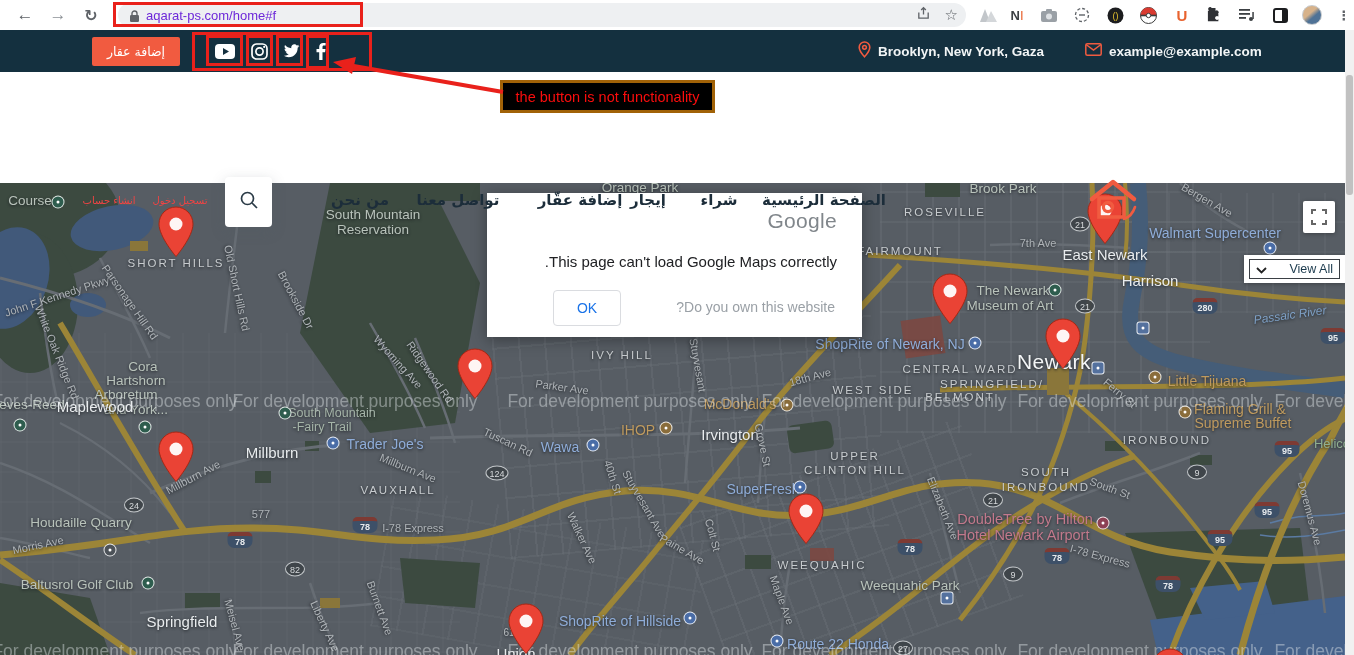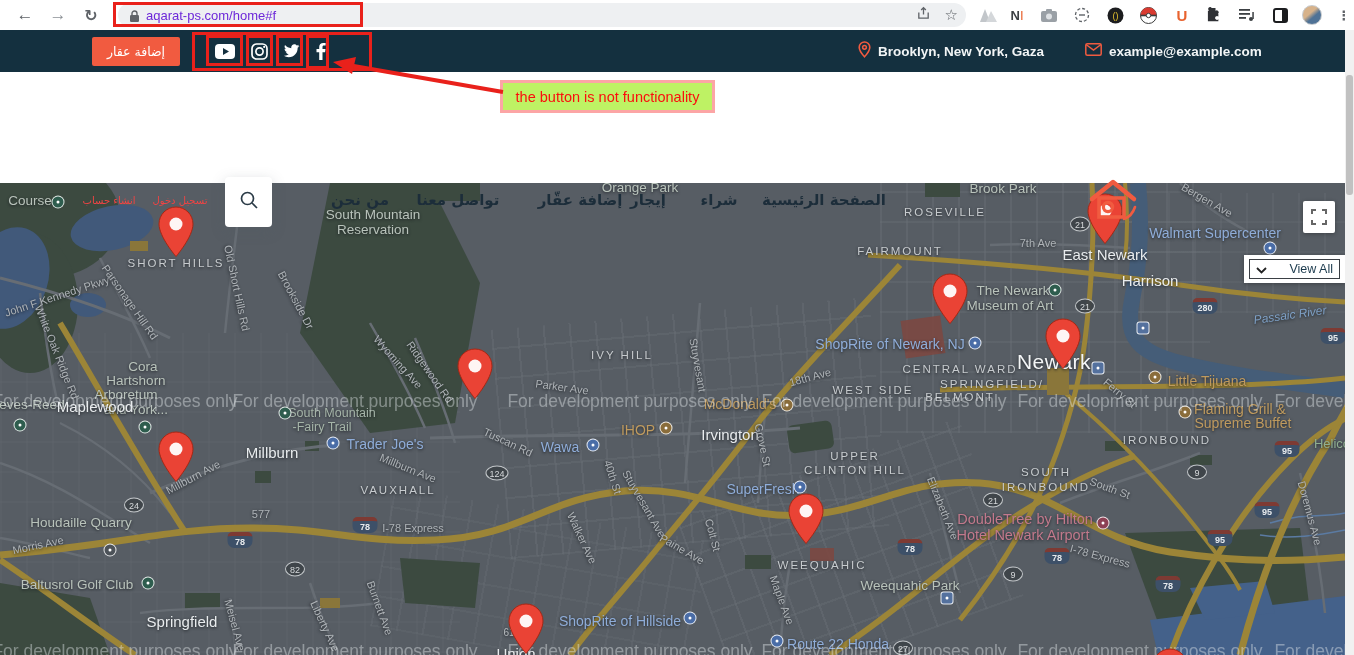--- a/index.html
+++ b/index.html
@@ -29,22 +29,22 @@
   .mainnav{position:absolute;left:0;top:72px;width:1345px;height:111px;background:#fff;z-index:54;}
   .navlink{position:absolute;top:128px;transform:translate(-50%,-50%);font-size:15px;font-weight:bold;color:#1c2d3a;white-space:nowrap;cursor:pointer;}
   .authlink{position:absolute;top:128px;transform:translate(-50%,-50%);font-size:10px;color:#ef4444;white-space:nowrap;}
   .searchcard{position:absolute;left:225px;top:105px;width:47px;height:50px;background:#fff;border-radius:4px;
     box-shadow:0 4px 14px rgba(80,90,100,.25);display:flex;align-items:center;justify-content:center;}
   .logo{position:absolute;left:1088px;top:106px;display:flex;align-items:center;gap:10px;}
   .logotext{font-size:29px;font-weight:bold;color:#15344c;letter-spacing:.5px;}
 
   
   .redbox{position:absolute;border:3px solid #e9211b;z-index:100;}
-  .notebox{position:absolute;left:500px;top:80px;width:215px;height:33px;border:3px solid #fca5a5;z-index:100;
-    display:flex;align-items:center;justify-content:center;color:#fb0d0d;font-size:14.5px;background:#bef264;}
+  .notebox{position:absolute;left:500px;top:80px;width:215px;height:33px;border:3px solid #a16207;z-index:100;
+    display:flex;align-items:center;justify-content:center;color:#fb0d0d;font-size:14.5px;background:#000000;}
   .arrowsvg{position:absolute;left:0;top:0;z-index:101;pointer-events:none;}
 
   
   .map{position:absolute;left:0;top:183px;width:1345px;height:472px;background:#575d64;overflow:hidden;z-index:5;}
   .grid{position:absolute;opacity:.55;
     background:repeating-linear-gradient(90deg,rgba(120,126,133,.45) 0 2px,transparent 2px 26px),
                repeating-linear-gradient(0deg,rgba(120,126,133,.38) 0 2px,transparent 2px 30px);}
   .ml{position:absolute;white-space:nowrap;text-shadow:0 1px 3px rgba(22,26,30,.85);z-index:14;}
   .street{font-size:11px;color:#aeb3b7;}
   .tinyl{font-size:10px;color:#b6babd;}
@@ -519,20 +519,26 @@
       <div class="inner">
         <span>
           <svg width="11" height="7" viewBox="0 0 11 7">
               <polyline points="1,1 5.5,5.5 10,1" fill="none" stroke="#222" stroke-width="1.8"></polyline>
             </svg>
         </span>
         <span class="lbl">View All</span>
       </div>
     </div>
 
+    <div class="gdialog">
+      <div class="gbrand">Google</div>
+      <div class="gmsg">.This page can't load Google Maps correctly</div>
+      <div class="okbtn">OK</div>
+      <div class="ownlink">?Do you own this website</div>
+    </div>
   </div>
 
   <div class="redbox" style="left:113px;top:2px;width:250px;height:25px;"></div>
   <div class="redbox" style="left:192px;top:32px;width:180px;height:39px;"></div>
   <div class="redbox" style="left:206px;top:35px;width:37px;height:31px;"></div>
   <div class="redbox" style="left:246px;top:35px;width:27px;height:31px;"></div>
   <div class="redbox" style="left:276px;top:35px;width:27px;height:31px;"></div>
   <div class="redbox" style="left:306px;top:35px;width:23px;height:34px;"></div>
   <div class="notebox">the button is not functionality</div>
   <svg class="arrowsvg" width="520" height="110">

